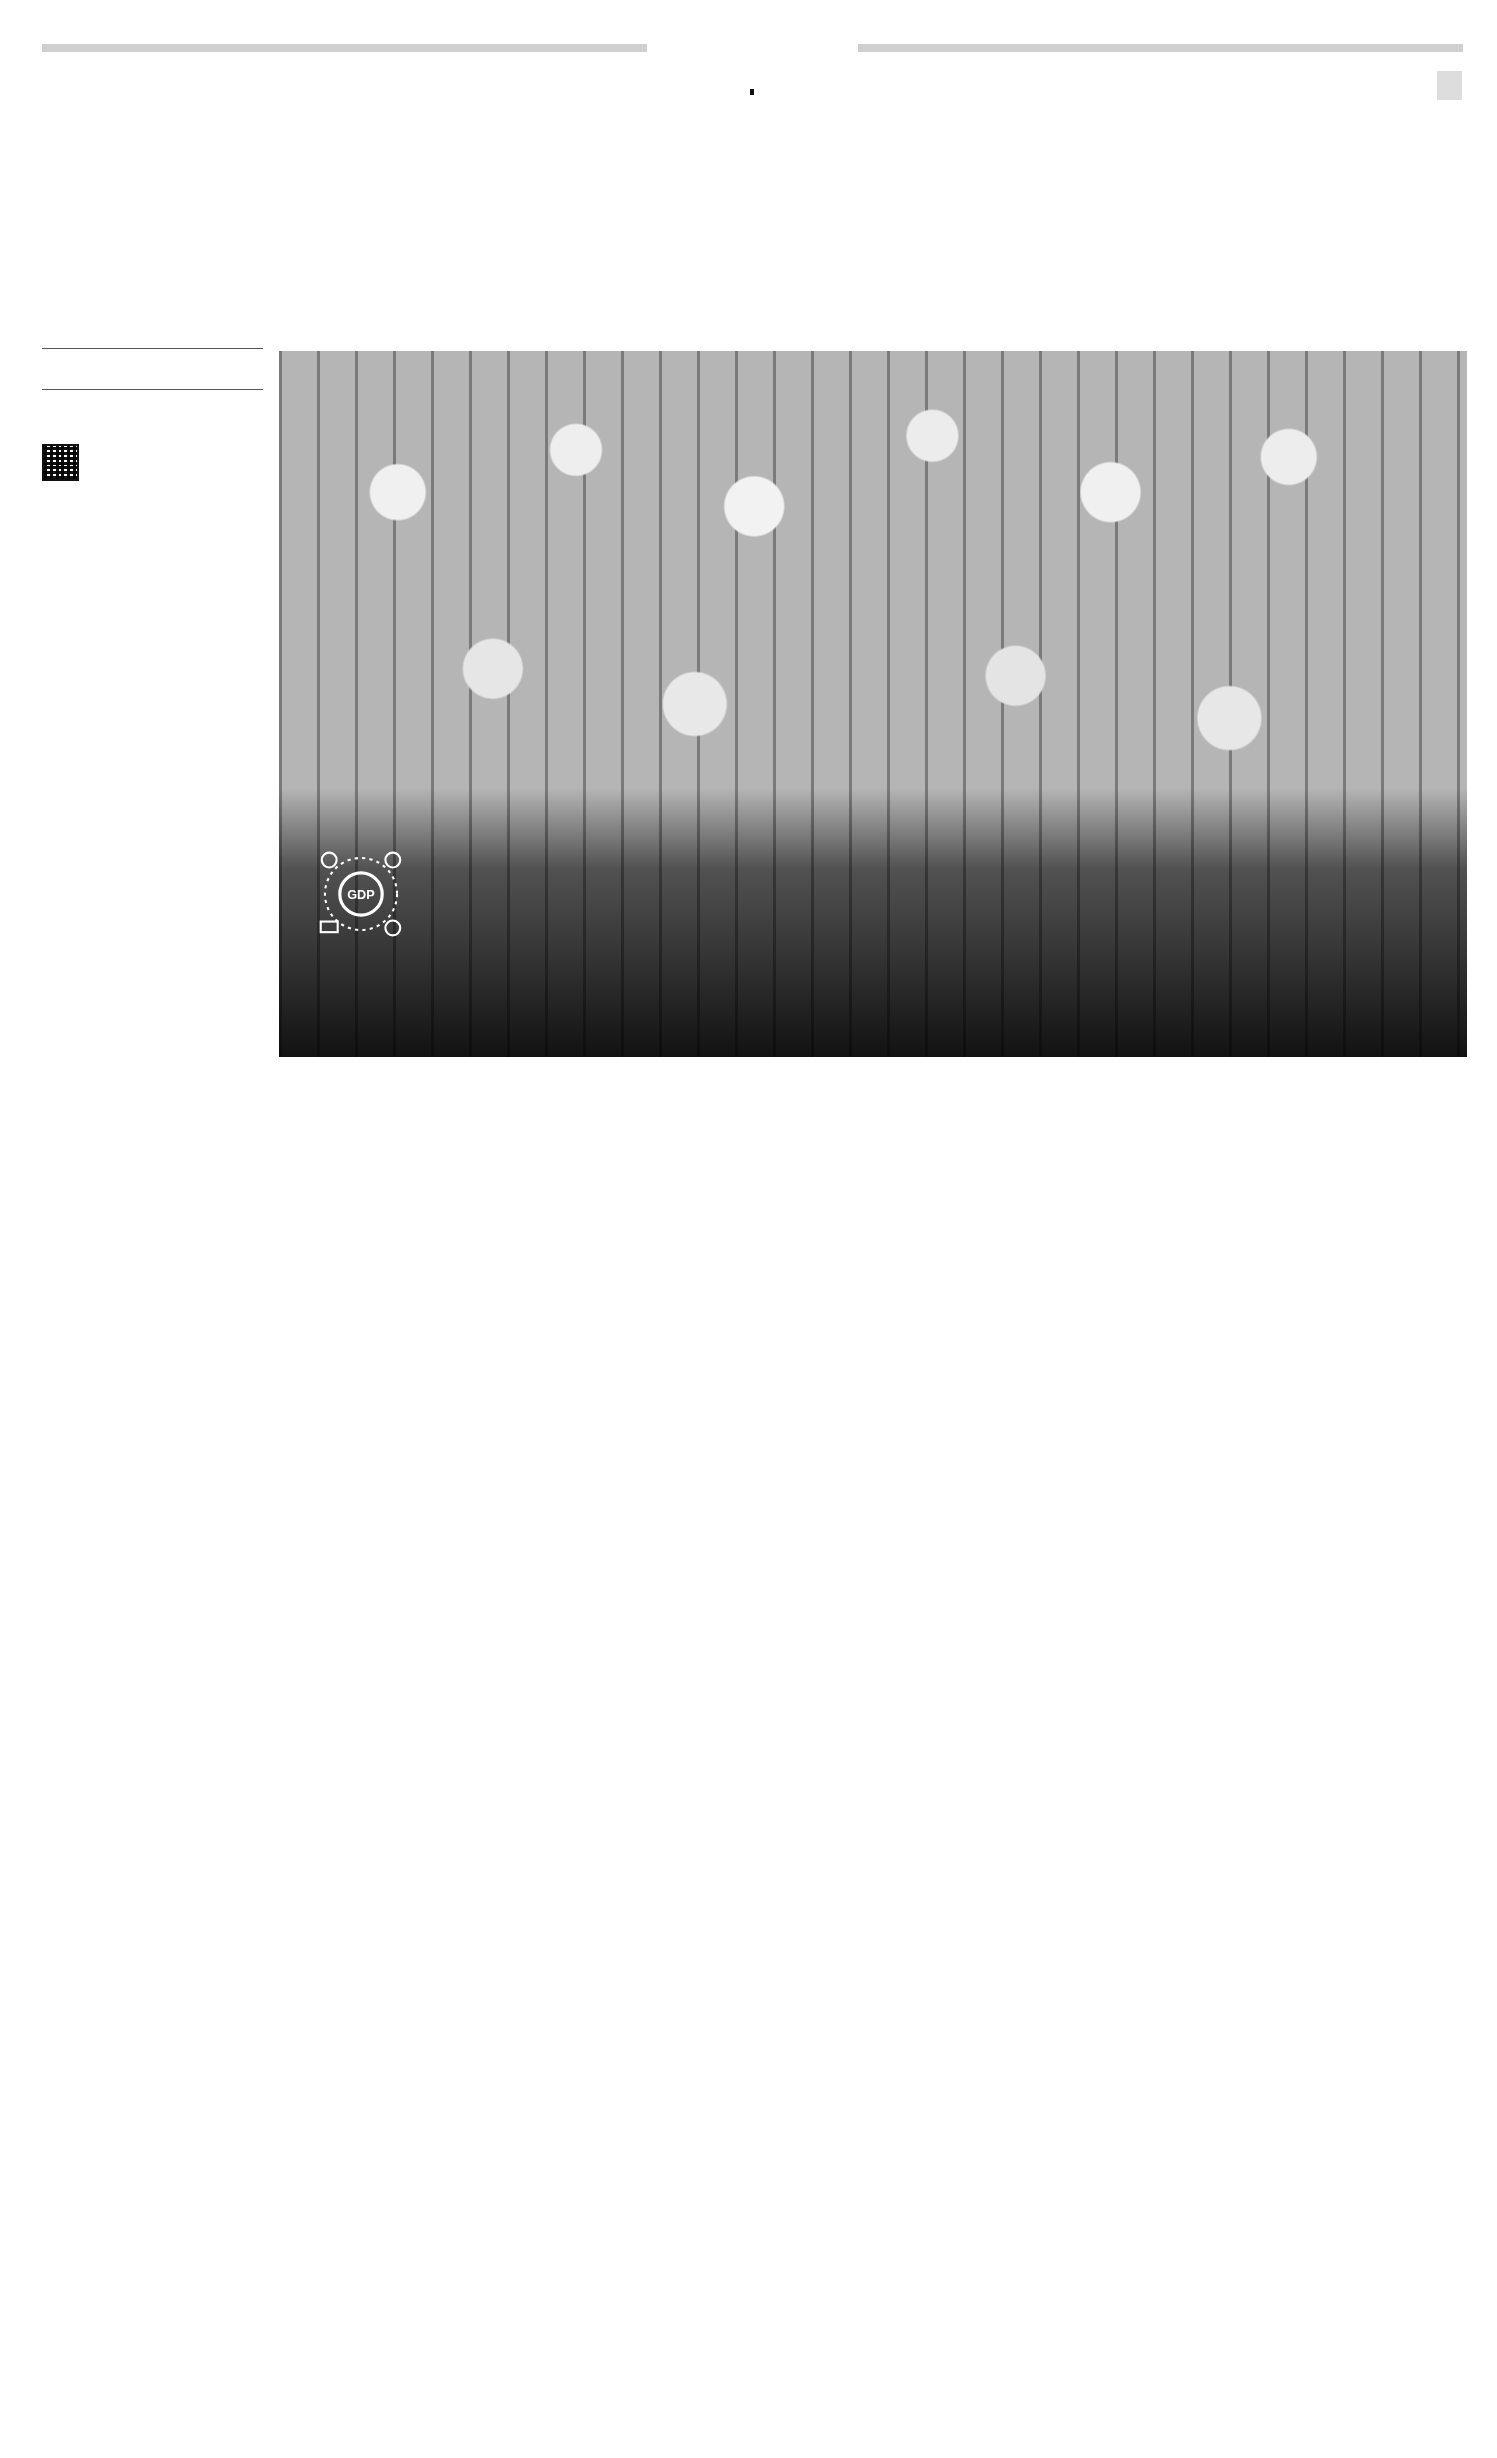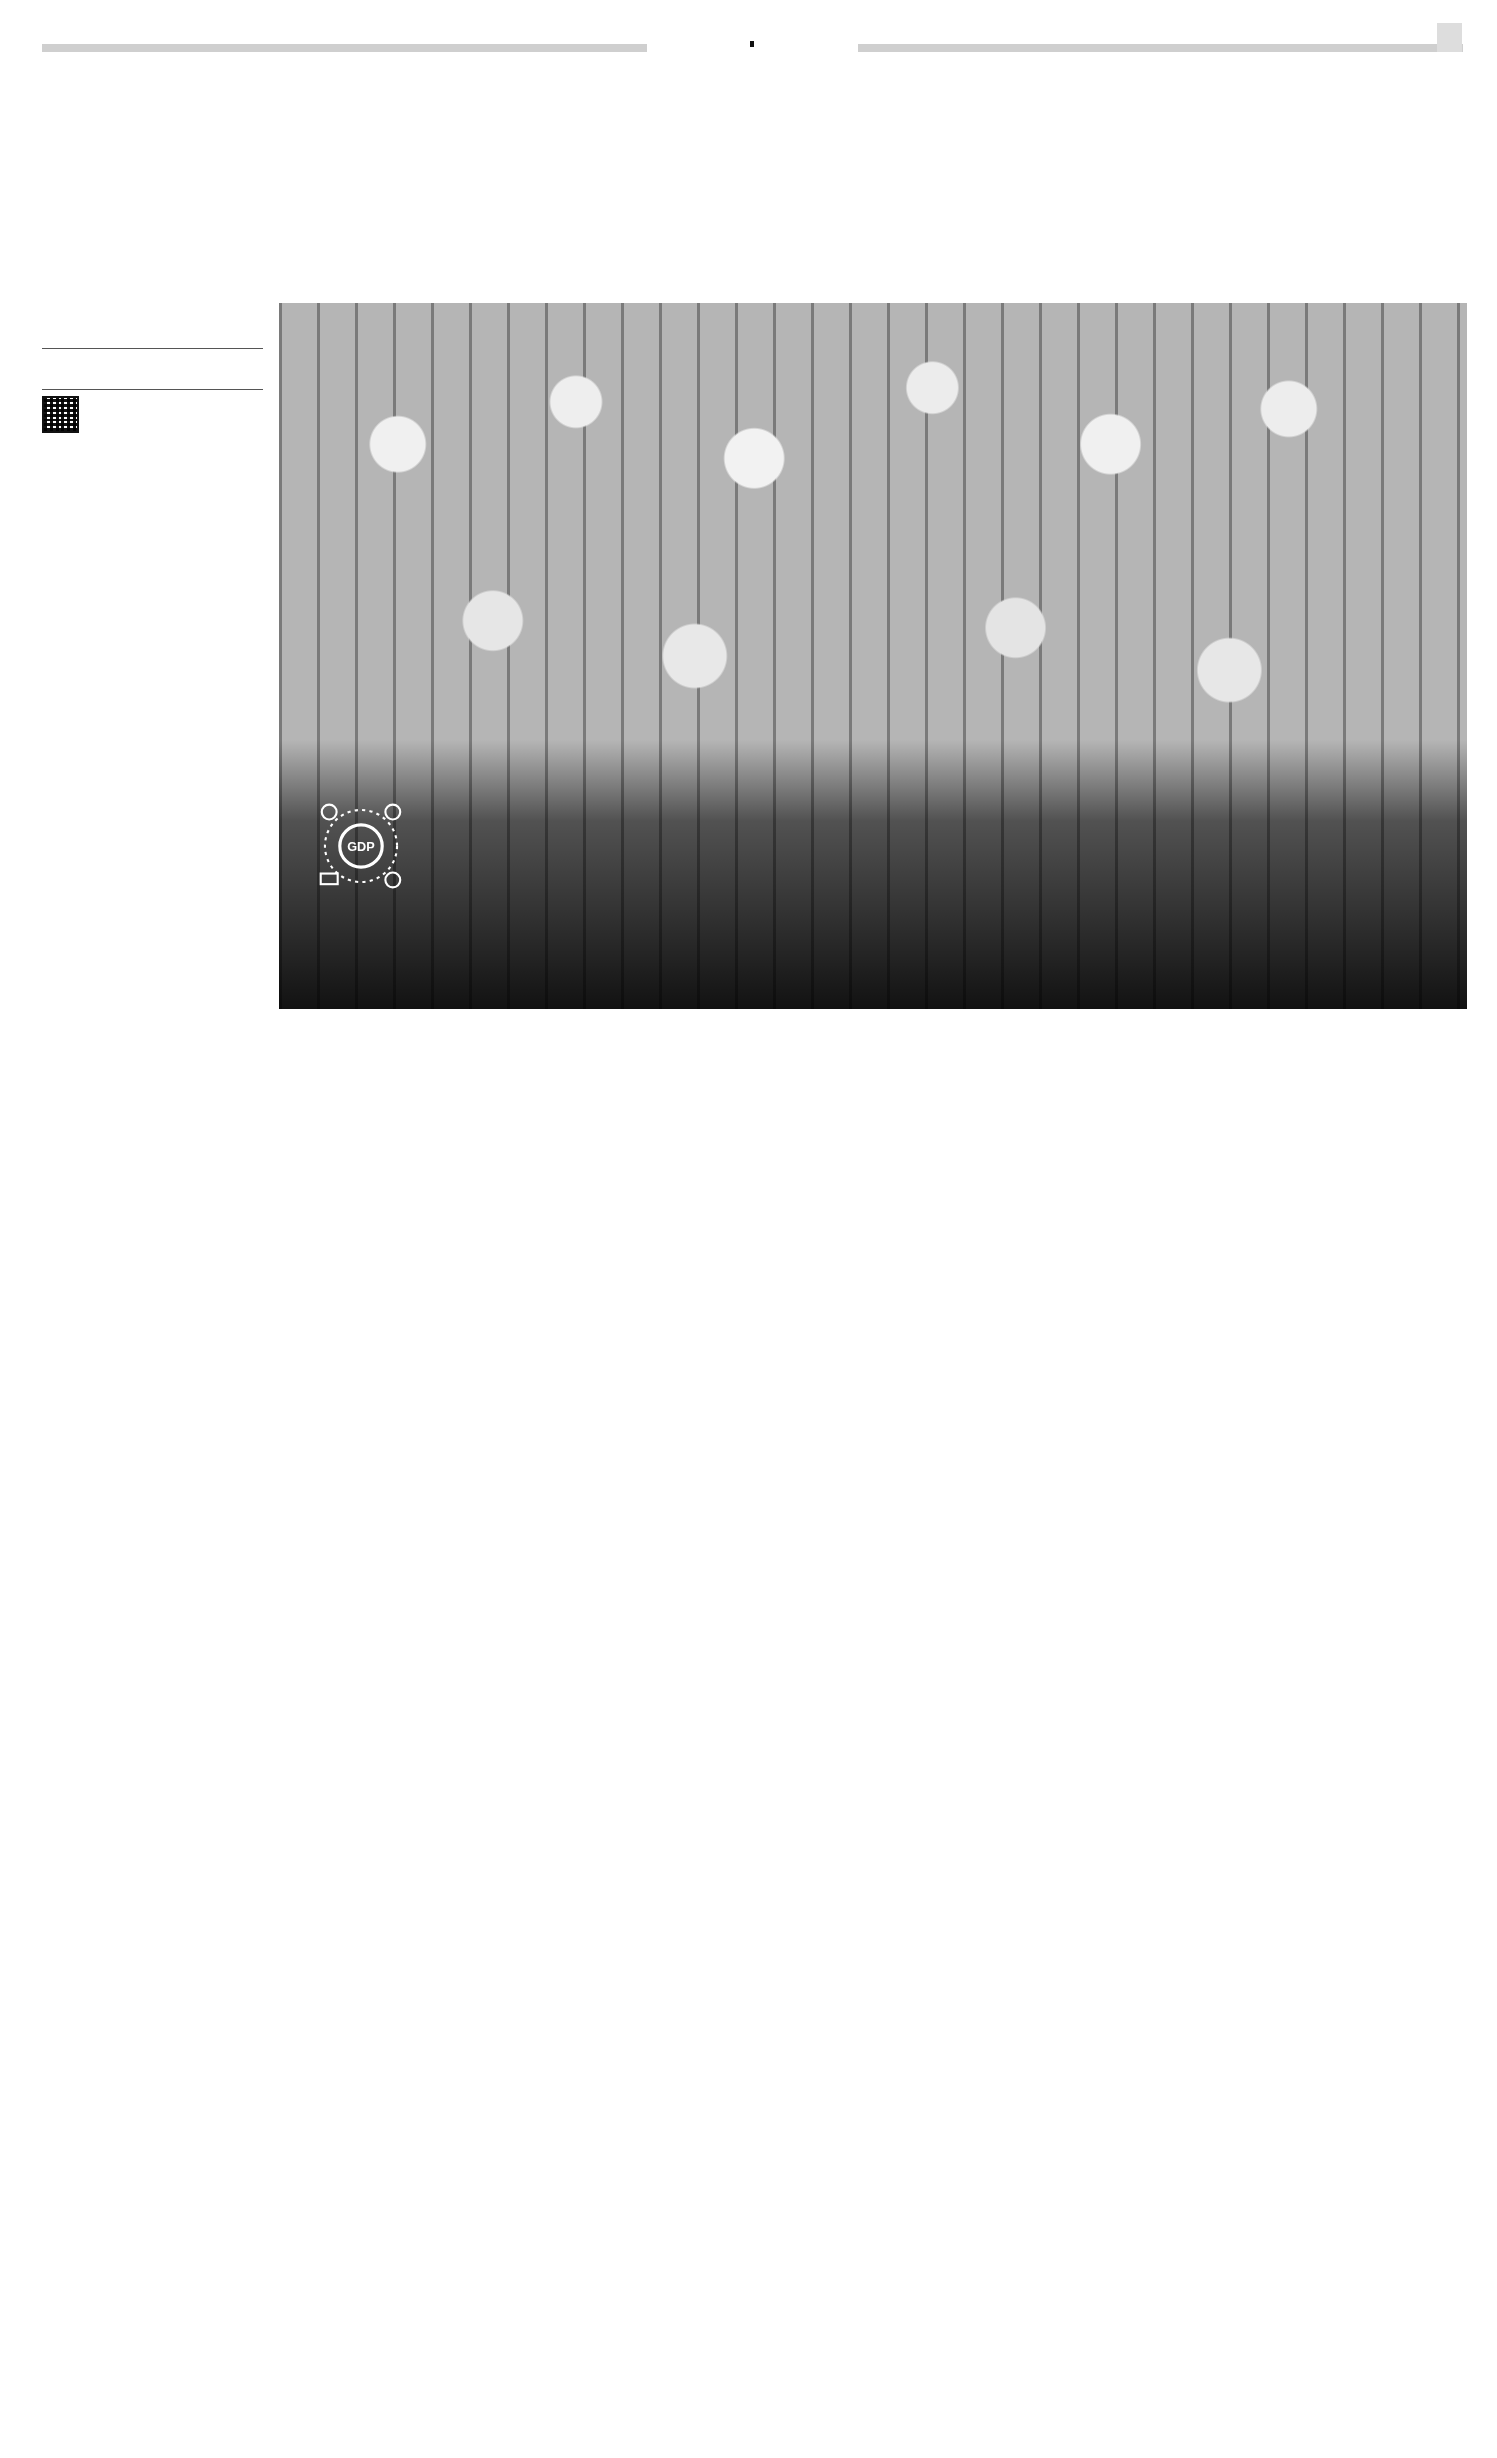--- a/index.html
+++ b/index.html
@@ -1,18 +1,18 @@
 <!DOCTYPE html>
 <html><head>
 <meta charset="utf-8">
 <style>
   * { box-sizing: border-box; margin: 0; padding: 0; }
   html, body { width: 1498px; height: 2458px; background: #fff; overflow: hidden; }
   body { position: relative; font-family: "Liberation Serif", serif; color: #1a1a1a; }
-  .abs { position: absolute; }
+  .abs { position: absolute; margin-top: 48px; }
   .sans { font-family: "Liberation Sans", sans-serif; }
   .body-text { font-family: "Liberation Serif", serif; font-size: 12px; line-height: 14.6px; text-align: justify; color: #222; }
   .rule { position: absolute; background: #555; height: 1.9px; }
   .grey-rule { position: absolute; background: #cfcfcf; height: 7.7px; }
 
   
   #date { left: 42px; top: 29px; font-size: 13.4px; letter-spacing: 1.9px; color: #333; }
   #pageno { left: 1437px; top: 23px; width: 25px; height: 29px; background: #ddd; font-size: 14.4px; text-align: center; line-height: 29px; color: #333; }
   #masthead { left: 672px; top: 29px; width: 163px; text-align: center; }
   #masthead .logo { font-family: "Liberation Serif", serif; font-size: 23px; font-weight: bold; letter-spacing: -1px; }

